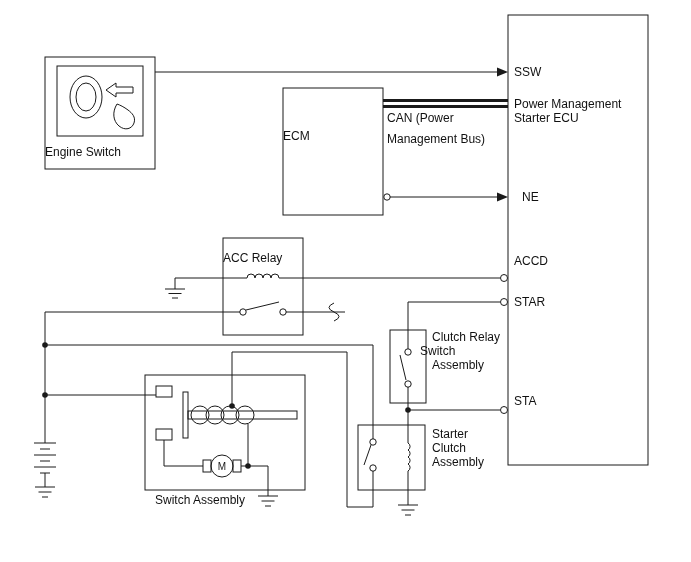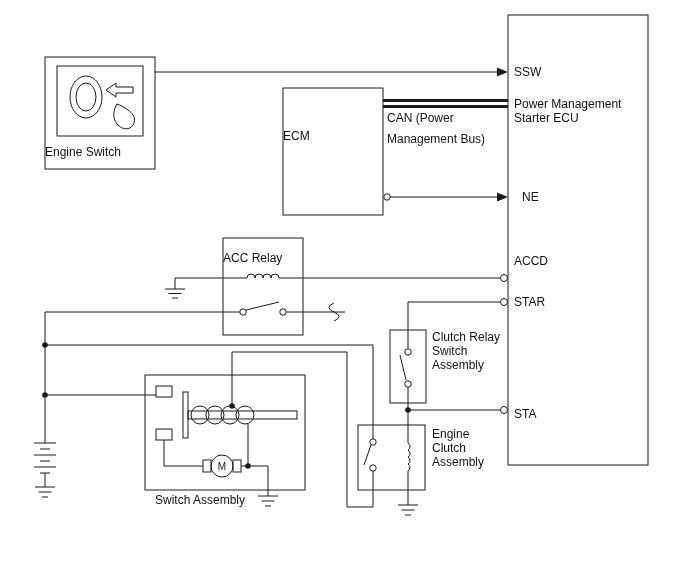--- a/index.html
+++ b/index.html
@@ -190,23 +190,23 @@
   <div class="lbl center" style="left:45px;top:146px;width:110px">Engine Switch</div>
   <div class="lbl center" style="left:283px;top:130px;width:93px">ECM</div>
   <div class="lbl" style="left:387px;top:112px">CAN (Power</div>
   <div class="lbl" style="left:387px;top:133px">Management Bus)</div>
   <div class="lbl" style="left:514px;top:66px">SSW</div>
   <div class="lbl" style="left:514px;top:98px">Power Management</div>
   <div class="lbl" style="left:514px;top:112px">Starter ECU</div>
   <div class="lbl" style="left:522px;top:191px">NE</div>
   <div class="lbl" style="left:514px;top:255px">ACCD</div>
   <div class="lbl" style="left:514px;top:296px">STAR</div>
-  <div class="lbl" style="left:514px;top:408px">STA</div>
+  <div class="lbl" style="left:514px;top:395px">STA</div>
   <div class="lbl center" style="left:223px;top:252px;width:80px">ACC Relay</div>
   <div class="lbl" style="left:432px;top:331px">Clutch Relay</div>
-  <div class="lbl" style="left:432px;top:345px">Switch</div>
+  <div class="lbl" style="left:420px;top:345px">Switch</div>
   <div class="lbl" style="left:432px;top:359px">Assembly</div>
-  <div class="lbl" style="left:432px;top:428px">Engine</div>
+  <div class="lbl" style="left:432px;top:428px">Starter</div>
   <div class="lbl" style="left:432px;top:442px">Clutch</div>
   <div class="lbl" style="left:432px;top:456px">Assembly</div>
   <div class="lbl" style="left:155px;top:494px">Switch Assembly</div>
 
 </div>
 
 </body></html>

